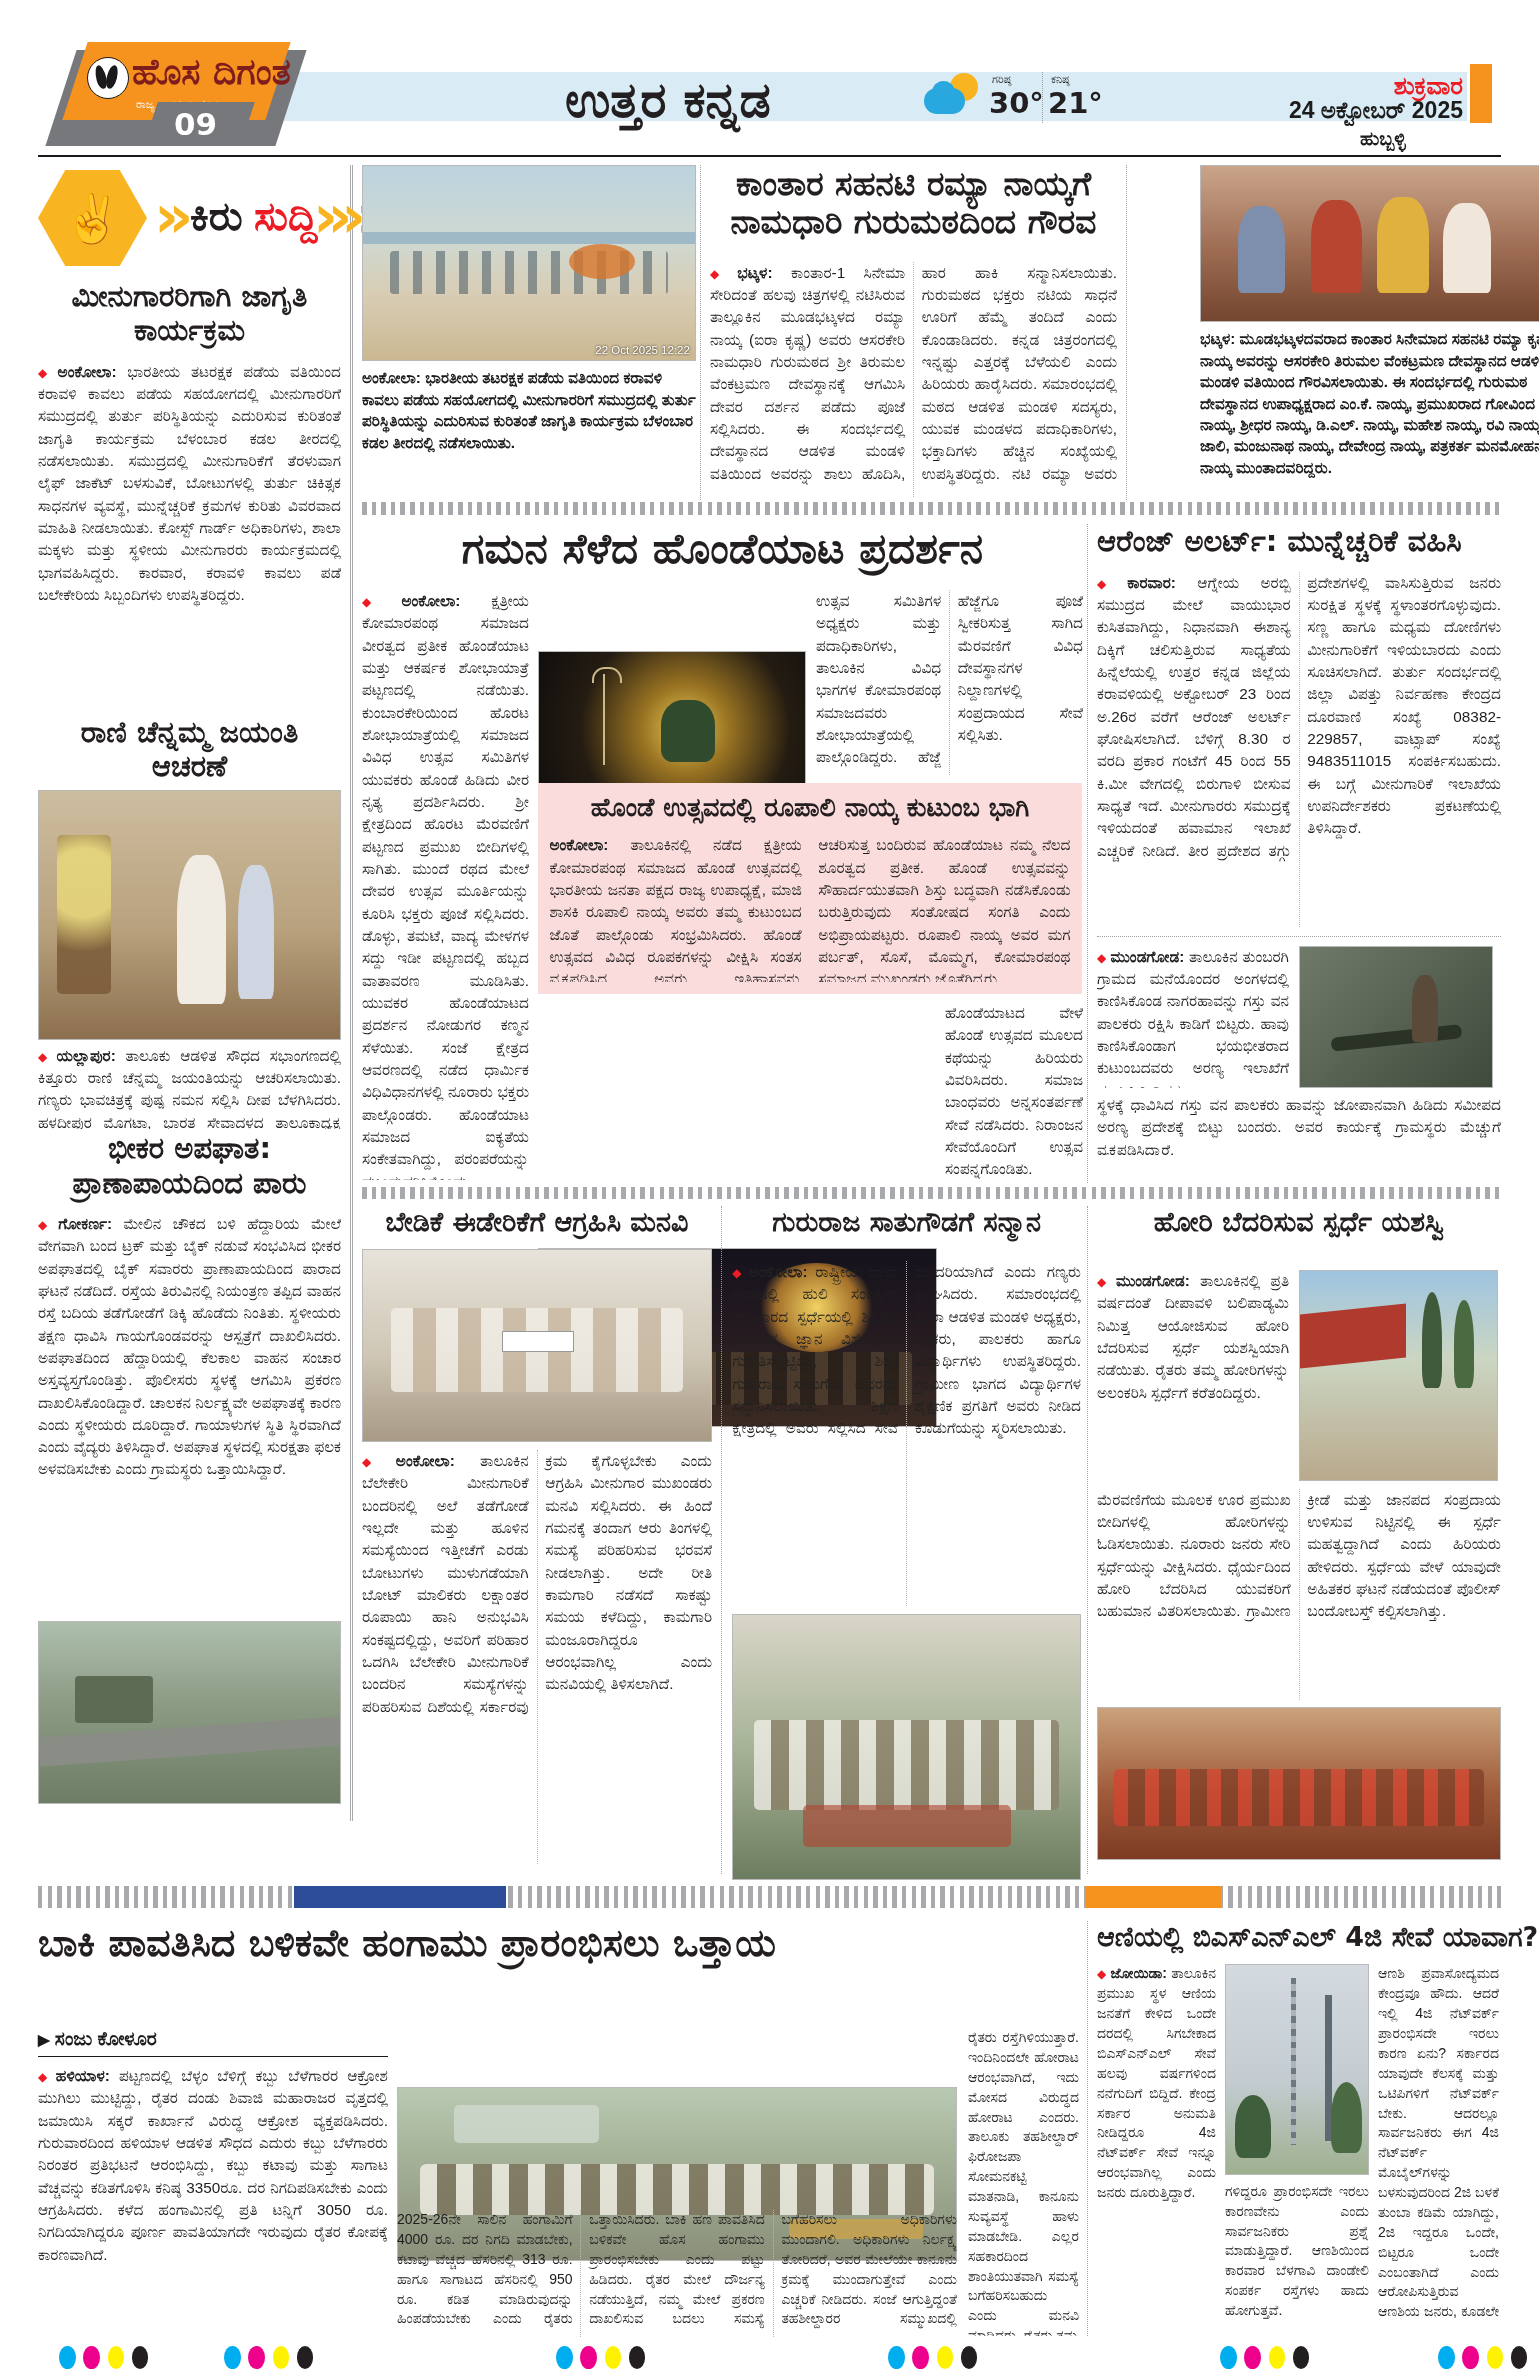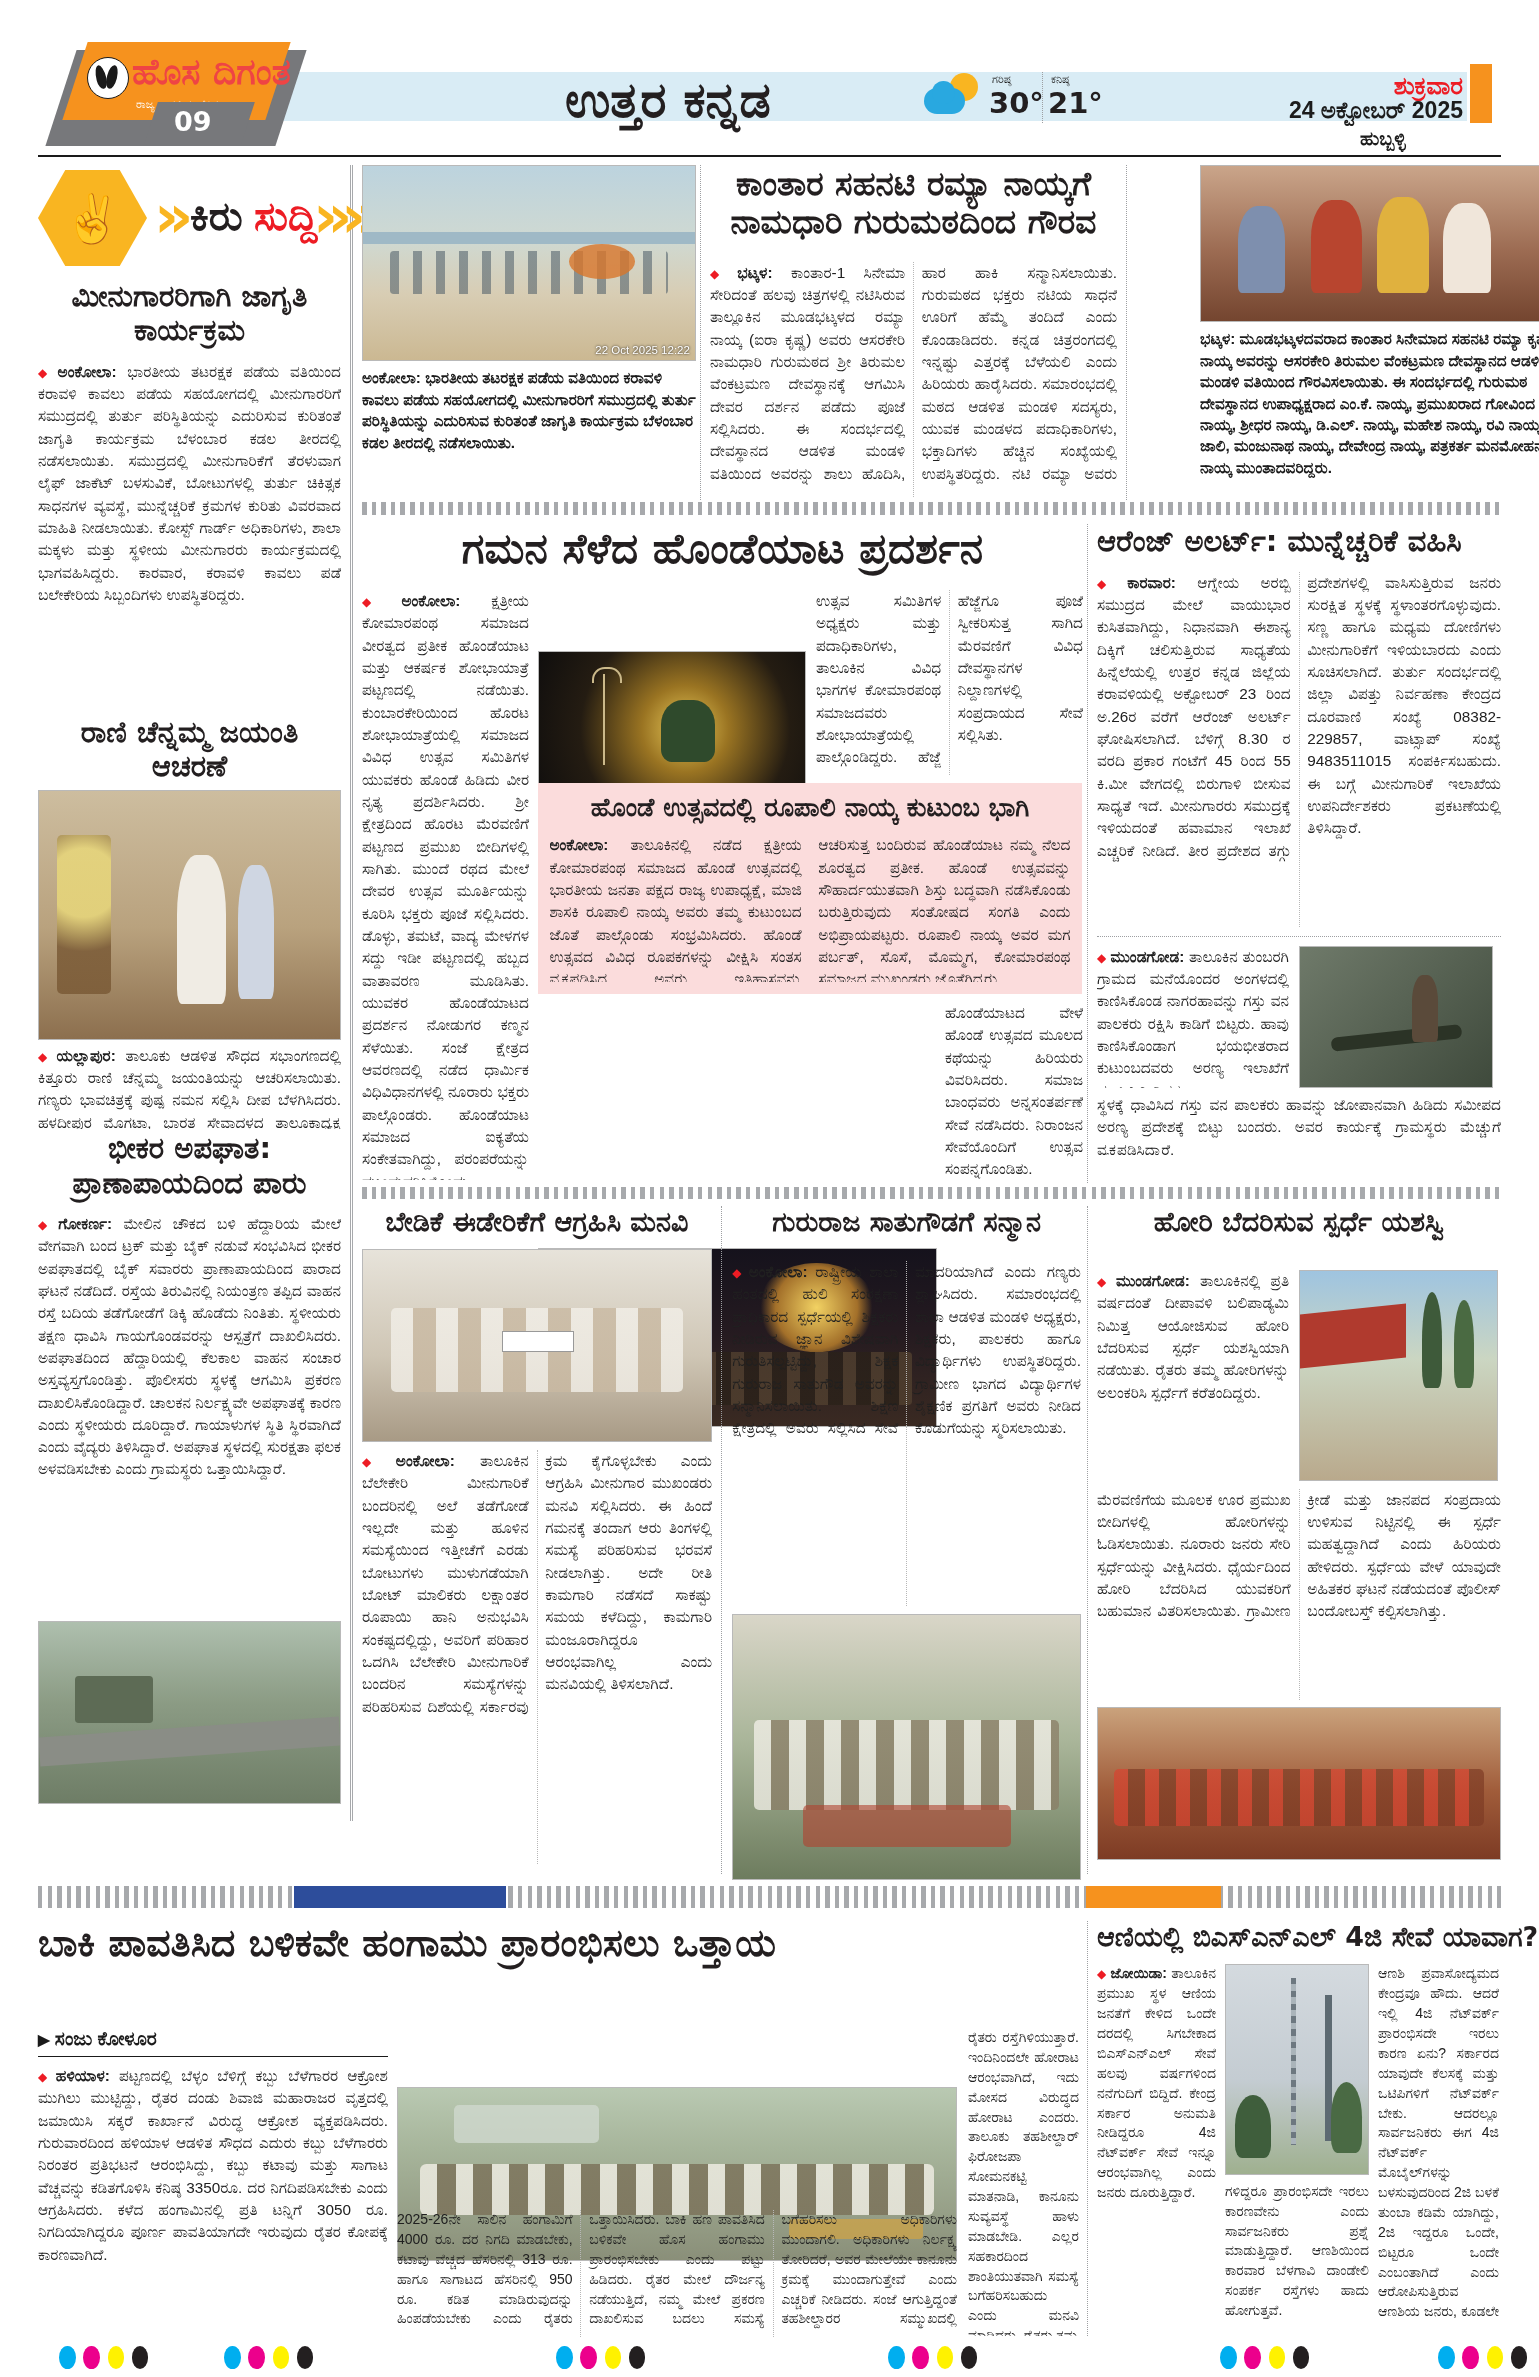--- a/index.html
+++ b/index.html
@@ -40,25 +40,25 @@
     <div class="abs" style="left:275px;top:72px;width:1192px;height:49px;background:#d9ecf5;"></div>
     <div class="abs" style="left:1470px;top:64px;width:22px;height:59px;background:#f6921e;"></div>
 
     <div class="abs skew" style="left:61px;top:50px;width:230px;height:96px;background:#77787b;"></div>
     <div class="abs skew" style="left:75px;top:42px;width:203px;height:78px;background:#f6921e;"></div>
     <div class="abs" style="left:82px;top:47px;width:198px;height:77px;">
       <div class="abs" style="left:5.1px;top:10.2px;width:40px;height:40px;border-radius:50%;background:#ffffff;border:1.9px solid #1a1a1a;">
         <div class="abs" style="left:7.7px;top:6.4px;width:10.2px;height:24px;background:#1a1a1a;border-radius:50% 50% 50% 50%/60% 60% 40% 40%;transform:rotate(-14deg);"></div>
         <div class="abs" style="left:19px;top:6.4px;width:10.2px;height:24px;background:#1a1a1a;border-radius:50%;transform:rotate(14deg);"></div>
       </div>
-      <div class="abs hl" style="left:50px;top:3.8px;font-size:36px;color:#ef4444;white-space:nowrap;">ಹೊಸ ದಿಗಂತ</div>
+      <div class="abs hl" style="left:50px;top:3.8px;font-size:36px;color:#7f1d1d;white-space:nowrap;">ಹೊಸ ದಿಗಂತ</div>
       <div class="abs" style="left:54px;top:51px;font-size:11px;color:#ffffff;white-space:nowrap;">ರಾಜ್ಯ ಜಾಗೃತಿಯ ದೈನಿಕ</div>
     </div>
     <div class="abs skew" style="left:151px;top:102px;width:97px;height:42px;background:#77787b;"></div>
-    <div class="abs hl" style="left:174px;top:106px;font-size:27px;color:#ffffff;">09</div>
+    <div class="abs hl" style="left:174px;top:106px;font-size:31px;color:#ffffff;">09</div>
 
     <div class="abs hl" style="left:565px;top:72px;font-size:49px;white-space:nowrap;">ಉತ್ತರ ಕನ್ನಡ</div>
 
     <div class="abs" style="left:923px;top:69px;width:211px;height:55px;">
       <div class="abs" style="left:0;top:2.6px;width:64px;height:50px;">
         <div class="abs" style="left:27px;top:1.3px;width:28px;height:28px;border-radius:50%;background:#f9b521;"></div>
         <div class="abs" style="left:1.3px;top:16.6px;width:41px;height:25.6px;border-radius:14px;background:#29a8e0;"></div>
         <div class="abs" style="left:9px;top:9px;width:23px;height:23px;border-radius:50%;background:#29a8e0;"></div>
       </div>
       <div class="abs" style="left:69px;top:3.8px;font-size:11px;">ಗರಿಷ್ಠ</div>

